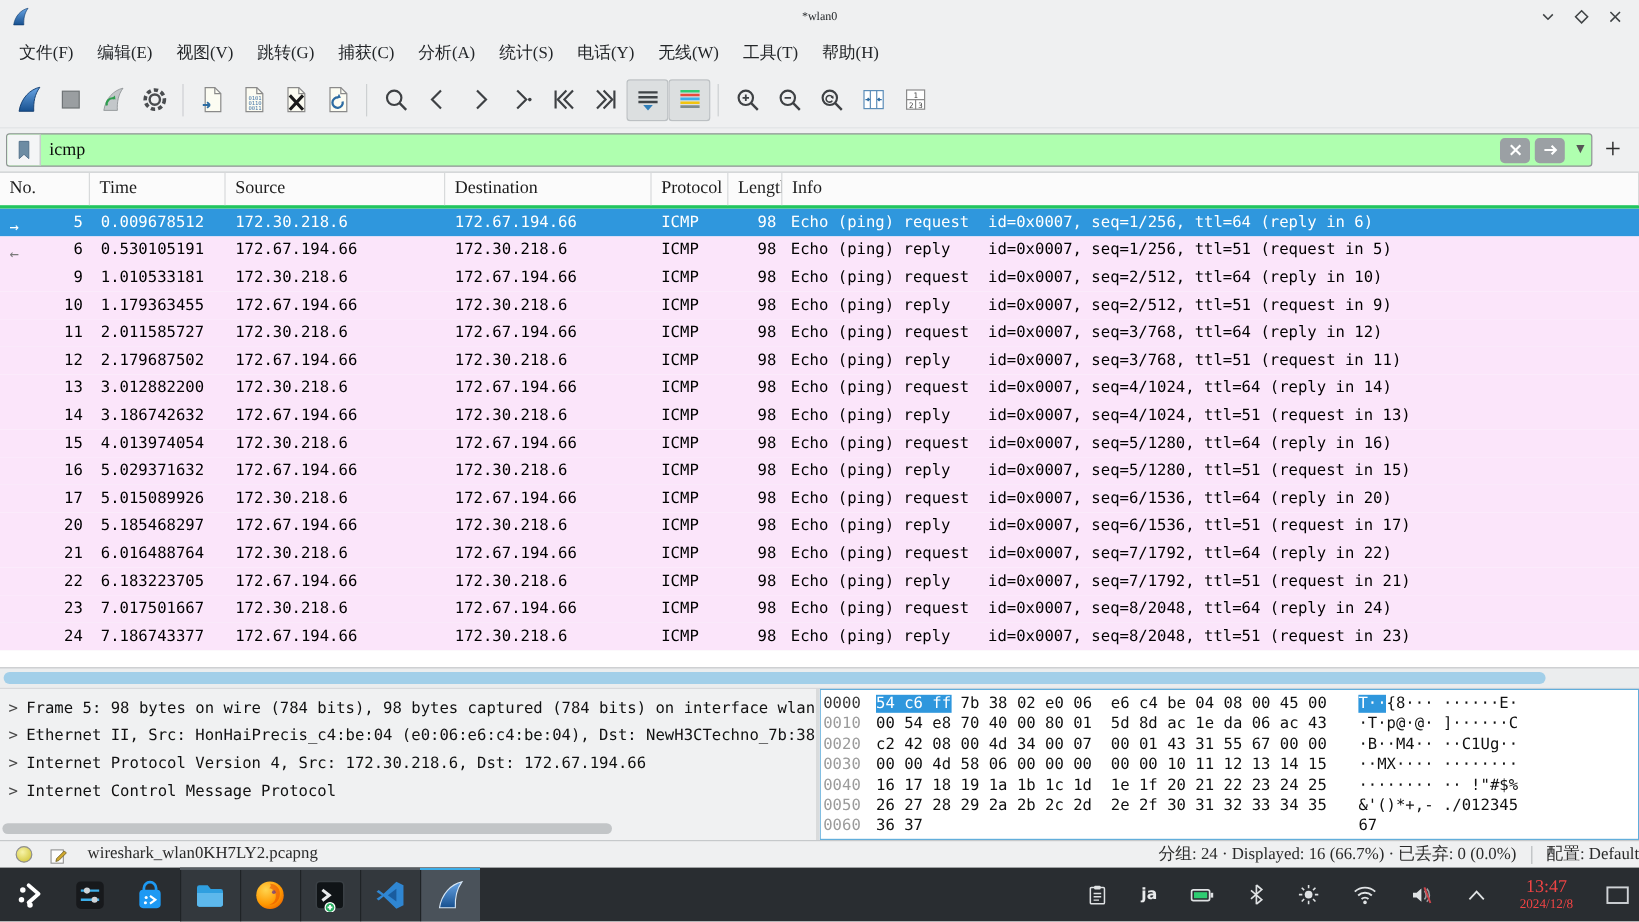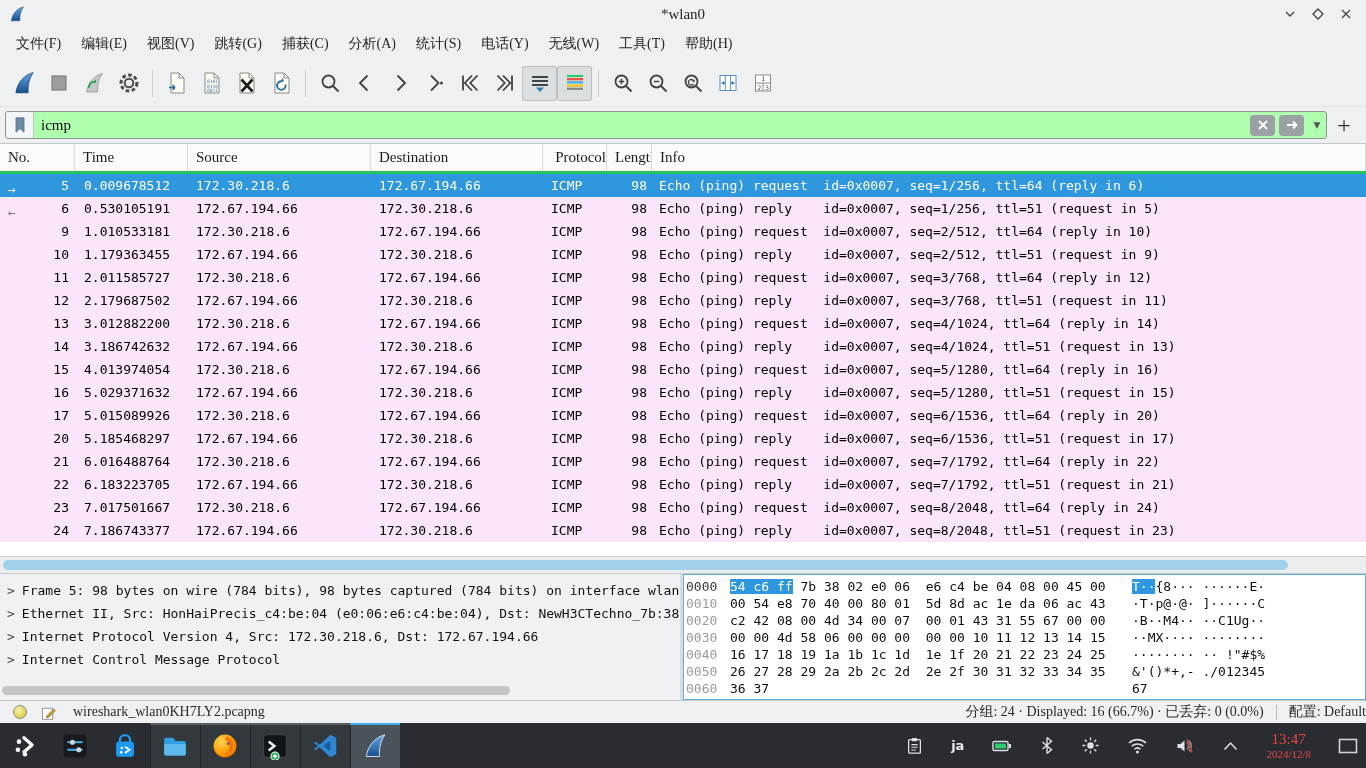--- a/index.html
+++ b/index.html
@@ -3,21 +3,21 @@
 <meta charset="utf-8">
 <style>
   * { box-sizing: border-box; margin: 0; padding: 0; }
   html,body { width:1366px; height:768px; overflow:hidden; }
   body { font-family:"Liberation Serif", serif; background:#eff0f1; position:relative; }
   svg { display:block; }
 
   
   .titlebar { height:28px; position:relative; display:flex; align-items:center; background:#eff0f1; }
   .titlebar .appicon { margin-left:8px; }
-  .win-title { position:absolute; left:0; right:0; text-align:center; font-size:15px; color:#232629; }
+  .win-title { position:absolute; left:0; right:0; text-align:center; font-size:10px; color:#232629; }
   .win-controls { margin-left:auto; display:flex; align-items:center; gap:12px; padding-right:12px; z-index:2; }
   .win-btn { width:16px; height:16px; display:flex; align-items:center; justify-content:center; }
 
   
   .menubar { height:32px; display:flex; align-items:center; padding-left:6px; }
   .menu-item { padding:5px 10px; font-size:14px; color:#232629; white-space:nowrap; }
 
   
   .toolbar { height:46px; display:flex; align-items:center; padding:0 6px; }
   .tbtn { width:35px; height:35px; display:flex; align-items:center; justify-content:center; border-radius:3px; }
@@ -311,21 +311,21 @@
     <span class="fdrop">▼</span>
   </div>
   <span class="add-btn">+</span>
 </div>
 
 <div class="pktheader" id="pktheader">
     <span class="hcell" style="width: 75px;">No.</span>
     <span class="hcell" style="width: 113px;">Time</span>
     <span class="hcell" style="width: 183px;">Source</span>
     <span class="hcell" style="width: 172px;">Destination</span>
-    <span class="hcell" style="width: 64px; text-align: right;">Protocol</span>
+    <span class="hcell" style="width: 64px;">Protocol</span>
     <span class="hcell" style="width: 45px;">Length</span>
     <span class="hcell" style="flex: 1 1 0%;">Info</span>
   </div>
 <div class="pktlist" id="pktlist">
     <div class="prow selected"><span class="c-no"><span class="rel-arrow">→</span><span>5</span></span><span class="c-time">0.009678512</span><span class="c-src">172.30.218.6</span><span class="c-dst">172.67.194.66</span><span class="c-proto">ICMP</span><span class="c-len">98</span><span class="c-info">Echo (ping) request  id=0x0007, seq=1/256, ttl=64 (reply in 6)</span></div>
     <div class="prow"><span class="c-no"><span class="rel-arrow">←</span><span>6</span></span><span class="c-time">0.530105191</span><span class="c-src">172.67.194.66</span><span class="c-dst">172.30.218.6</span><span class="c-proto">ICMP</span><span class="c-len">98</span><span class="c-info">Echo (ping) reply    id=0x0007, seq=1/256, ttl=51 (request in 5)</span></div>
     <div class="prow"><span class="c-no"><span class="rel-arrow"></span><span>9</span></span><span class="c-time">1.010533181</span><span class="c-src">172.30.218.6</span><span class="c-dst">172.67.194.66</span><span class="c-proto">ICMP</span><span class="c-len">98</span><span class="c-info">Echo (ping) request  id=0x0007, seq=2/512, ttl=64 (reply in 10)</span></div>
     <div class="prow"><span class="c-no"><span class="rel-arrow"></span><span>10</span></span><span class="c-time">1.179363455</span><span class="c-src">172.67.194.66</span><span class="c-dst">172.30.218.6</span><span class="c-proto">ICMP</span><span class="c-len">98</span><span class="c-info">Echo (ping) reply    id=0x0007, seq=2/512, ttl=51 (request in 9)</span></div>
     <div class="prow"><span class="c-no"><span class="rel-arrow"></span><span>11</span></span><span class="c-time">2.011585727</span><span class="c-src">172.30.218.6</span><span class="c-dst">172.67.194.66</span><span class="c-proto">ICMP</span><span class="c-len">98</span><span class="c-info">Echo (ping) request  id=0x0007, seq=3/768, ttl=64 (reply in 12)</span></div>
     <div class="prow"><span class="c-no"><span class="rel-arrow"></span><span>12</span></span><span class="c-time">2.179687502</span><span class="c-src">172.67.194.66</span><span class="c-dst">172.30.218.6</span><span class="c-proto">ICMP</span><span class="c-len">98</span><span class="c-info">Echo (ping) reply    id=0x0007, seq=3/768, ttl=51 (request in 11)</span></div>

